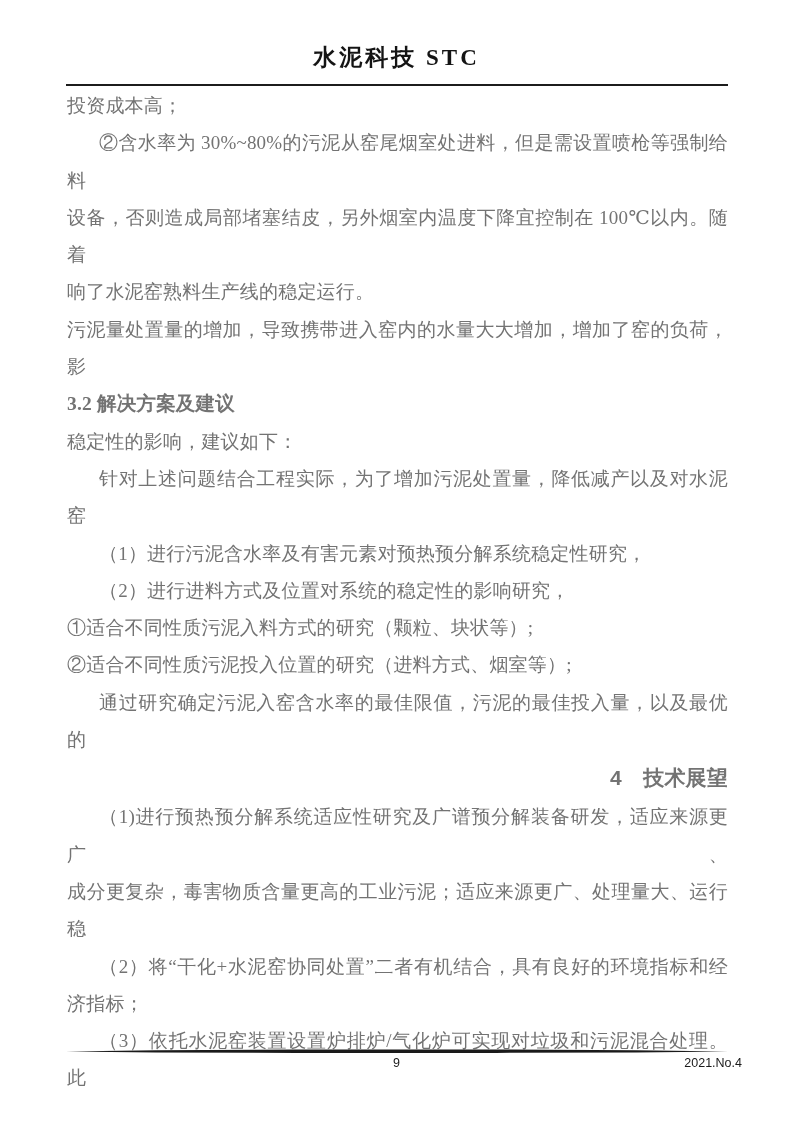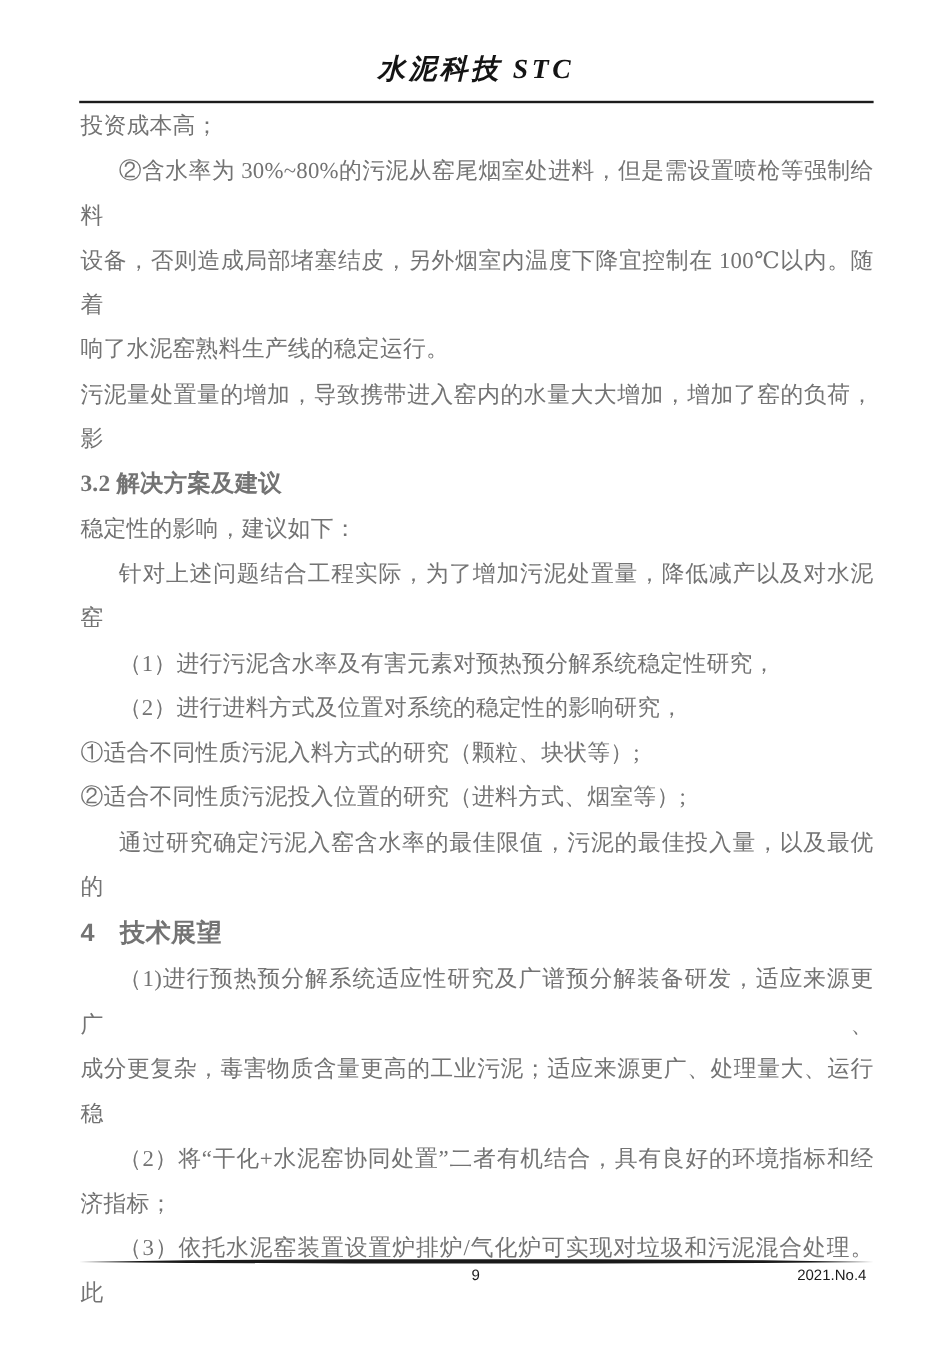--- a/index.html
+++ b/index.html
@@ -18,21 +18,20 @@
   }
   
   #journal-title {
     position: absolute;
     top: 42px;
     left: 0;
     width: 793px;
     text-align: center;
     font-size: 23px;
     font-weight: bold;
-    font-style: italic;
     letter-spacing: 3px;
     color: #141414;
   }
   #header-rule {
     position: absolute;
     top: 84px;
     left: 66px;
     width: 662px;
     height: 0;
     border-top: 2.5px solid #1c1c1c;
@@ -63,20 +62,21 @@
     font-weight: bold;
     font-size: 19.5px;
     font-family: Liberation Serif, serif;
   }
   .h1 {
     font-weight: bold;
     font-size: 21px;
     min-height: 40px;
     line-height: 40px;
     font-family: "Liberation Sans", "DejaVu Sans", sans-serif;
+    text-align: right;
   }
   
   #footer-rule {
     position: absolute;
     top: 1049px;
     left: 66px;
     width: 662px;
     height: 5px;
   }
   #page-number {
@@ -85,21 +85,21 @@
     left: 0;
     width: 793px;
     text-align: center;
     font-size: 12.5px;
     font-family: "Liberation Sans", "DejaVu Sans", sans-serif;
     color: #1a1a1a;
   }
   #issue-number {
     position: absolute;
     top: 1056px;
-    left: 54px;
+    left: 74px;
     width: 668px;
     text-align: right;
     font-size: 12.5px;
     font-family: "Liberation Sans", "DejaVu Sans", sans-serif;
     color: #1a1a1a;
   }
 </style>
 </head>
 <body>
 

